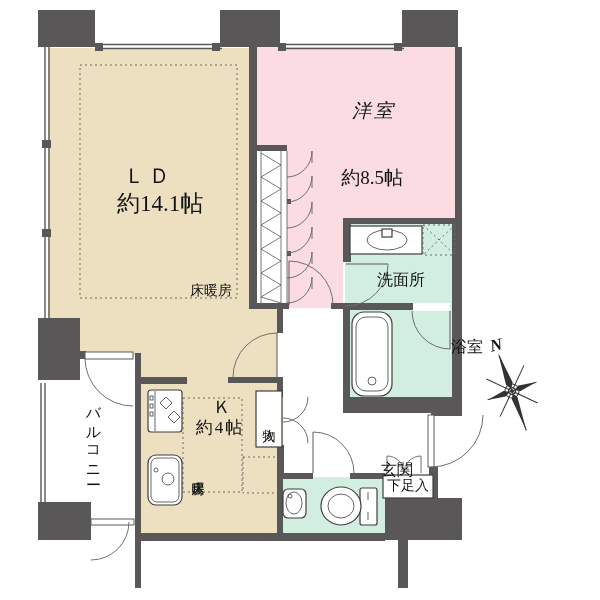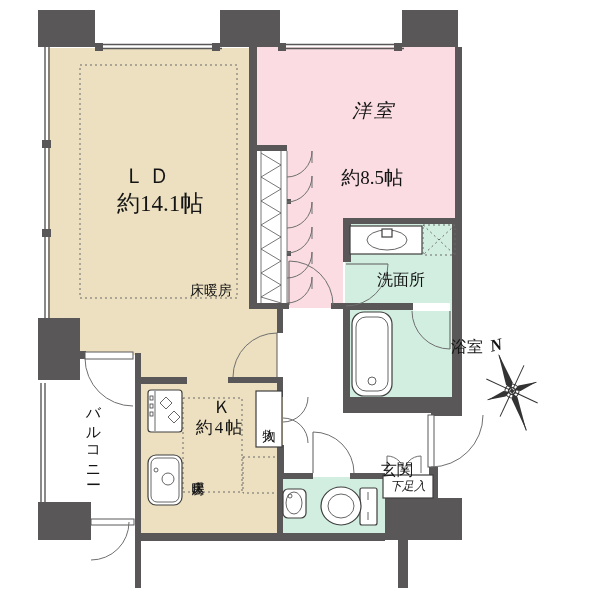--- a/index.html
+++ b/index.html
@@ -235,16 +235,16 @@
   <div class="lbl" style="left:401px;top:280px;font-size:16px;">洗面所</div>
   <div class="lbl" style="left:427px;top:347px;font-size:16px;margin-left:40px;">浴室</div>
   <div class="lbl" style="left:397px;top:434px;font-size:16px;margin-top:36px;">玄関</div>
 
   <div class="lbl" style="left:222px;top:407px;font-size:18px;">Ｋ</div>
   <div class="lbl" style="left:220px;top:427px;font-size:17px;letter-spacing:2px;">約4帖</div>
   <div class="lbl v" style="left:198px;top:471px;font-size:13px;">床暖房</div>
 
   <div class="lbl v" style="left:93px;top:438px;font-size:15px;letter-spacing:3px;">バルコニー</div>
   <div class="lbl v" style="left:269px;top:419px;font-size:13px;">物入</div>
-  <div class="lbl" style="left:408px;top:486px;font-size:12px;font-style:italic;">下足入</div>
+  <div class="lbl" style="left:408px;top:486px;font-size:14px;">下足入</div>
 
   <div class="lbl" style="left:496px;top:345px;font-size:17px;font-weight:bold;font-style:italic;transform:translate(-50%,-50%) rotate(-12deg);">N</div>
 </div>
 
 </body></html>

